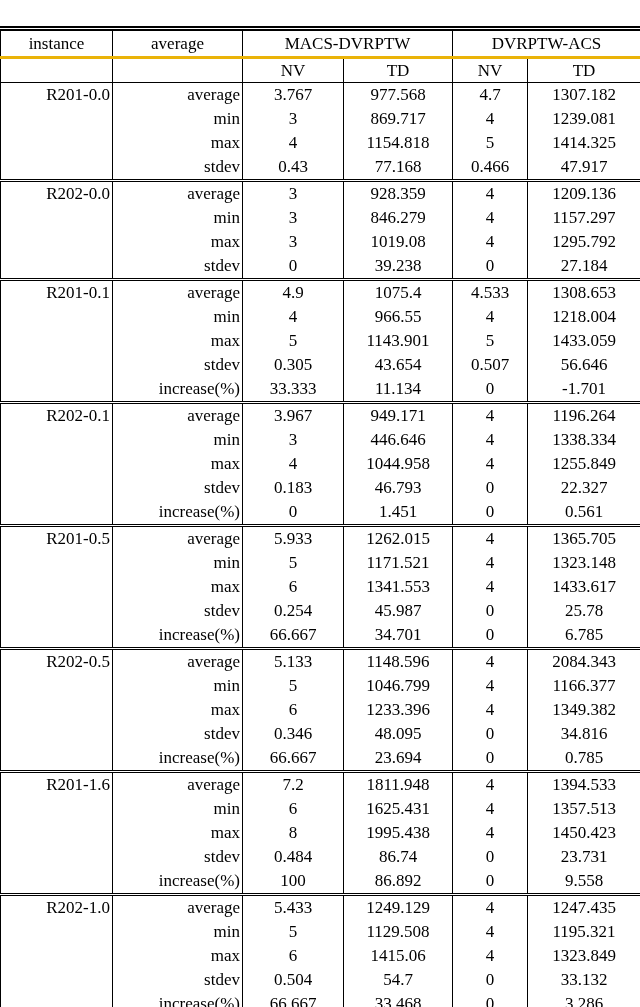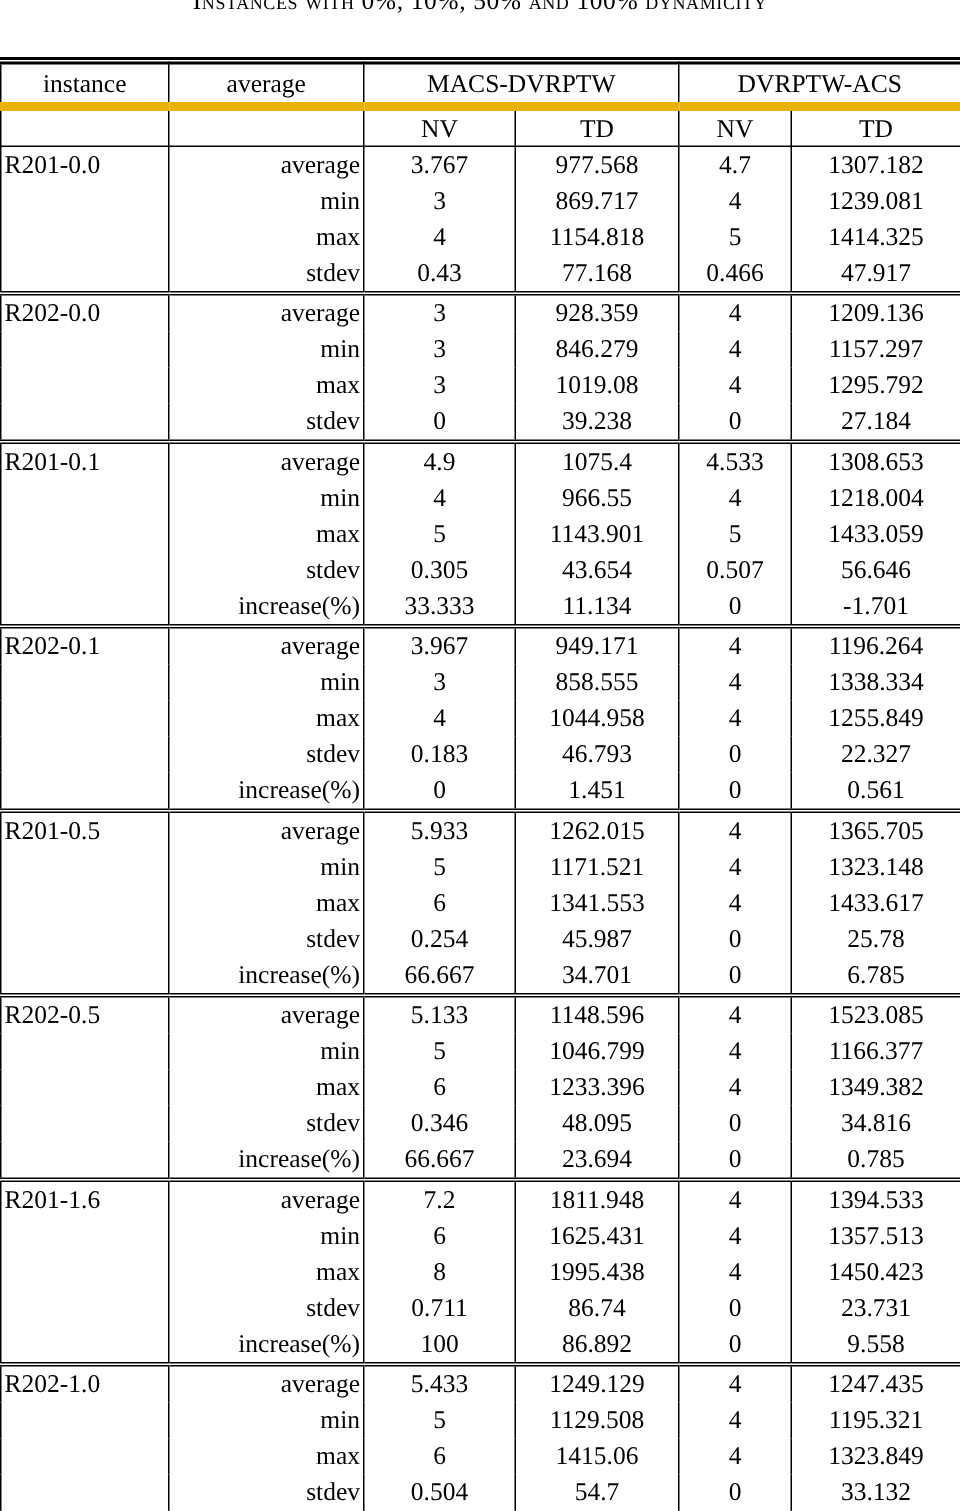--- a/index.html
+++ b/index.html
@@ -39,41 +39,38 @@
   table.results th,
   table.results td {
     border-left: 1px solid #000;
     border-right: 1px solid #000;
     font-size: 17px;
     font-weight: normal;
     padding: 0 2px;
     overflow: hidden;
     white-space: nowrap;
   }
-  thead tr.h1 th { height: 25px; border-bottom: 6px solid #eab308; }
+  thead tr.h1 th { height: 25px; border-bottom: 3px solid #eab308; }
   thead tr.h2 th { height: 23px; border-bottom: 1px solid #000; text-align: center; }
   tbody td { height: 24px; text-align: center; }
   td.inst {
-    text-align: left;
+    text-align: right;
     vertical-align: top;
     padding-left: 7px;
     line-height: 24px;
   }
   td.measure { text-align: right; }
   tr.group-start td { border-top: 3px double #000; }
   .b { font-weight: bold; }
 </style>
 </head>
 <body>
 
 <div class="page">
 
-  <div class="caption-clip">
-    <span class="caption-text">Instances with 0%, 10%, 50% and 100% dynamicity</span>
-  </div>
 
   <table class="results">
     <colgroup>
       <col style="width:112px">
       <col style="width:130px">
       <col style="width:101px">
       <col style="width:109px">
       <col style="width:75px">
       <col style="width:113px">
     </colgroup>
@@ -192,21 +189,21 @@
           <td rowspan="5" class="inst">R202-0.1</td>
           <td class="measure">average</td>
           <td class="num">3.967</td>
           <td class="num b">949.171</td>
           <td class="num">4</td>
           <td class="num">1196.264</td>
         </tr>
         <tr>
           <td class="measure">min</td>
           <td class="num">3</td>
-          <td class="num b">858.555</td>
+          <td class="num b">446.646</td>
           <td class="num">4</td>
           <td class="num">1338.334</td>
         </tr>
         <tr>
           <td class="measure">max</td>
           <td class="num">4</td>
           <td class="num b">1044.958</td>
           <td class="num">4</td>
           <td class="num">1255.849</td>
         </tr>
@@ -259,21 +256,21 @@
           <td class="num">34.701</td>
           <td class="num b">0</td>
           <td class="num b">6.785</td>
         </tr>
         <tr class="group-start">
           <td rowspan="5" class="inst">R202-0.5</td>
           <td class="measure">average</td>
           <td class="num">5.133</td>
           <td class="num b">1148.596</td>
           <td class="num b">4</td>
-          <td class="num">1523.085</td>
+          <td class="num">2084.343</td>
         </tr>
         <tr>
           <td class="measure">min</td>
           <td class="num">5</td>
           <td class="num b">1046.799</td>
           <td class="num b">4</td>
           <td class="num">1166.377</td>
         </tr>
         <tr>
           <td class="measure">max</td>
@@ -313,21 +310,21 @@
         </tr>
         <tr>
           <td class="measure">max</td>
           <td class="num">8</td>
           <td class="num">1995.438</td>
           <td class="num b">4</td>
           <td class="num b">1450.423</td>
         </tr>
         <tr>
           <td class="measure">stdev</td>
-          <td class="num">0.711</td>
+          <td class="num">0.484</td>
           <td class="num">86.74</td>
           <td class="num b">0</td>
           <td class="num b">23.731</td>
         </tr>
         <tr>
           <td class="measure">increase(%)</td>
           <td class="num">100</td>
           <td class="num">86.892</td>
           <td class="num b">0</td>
           <td class="num b">9.558</td>

